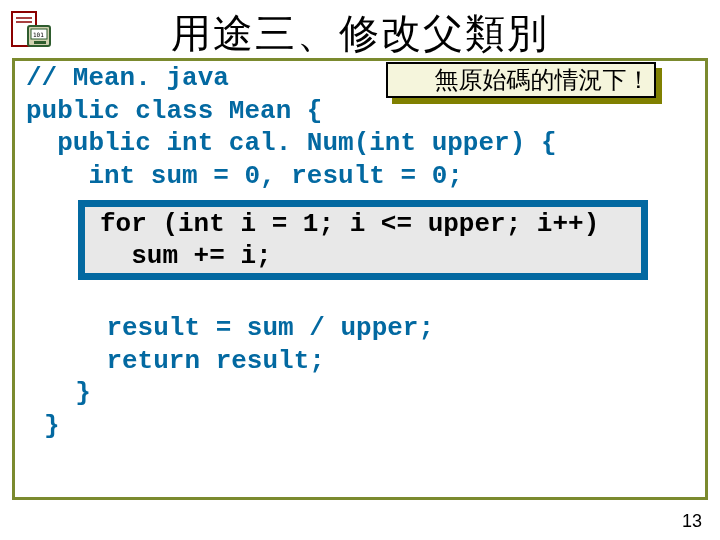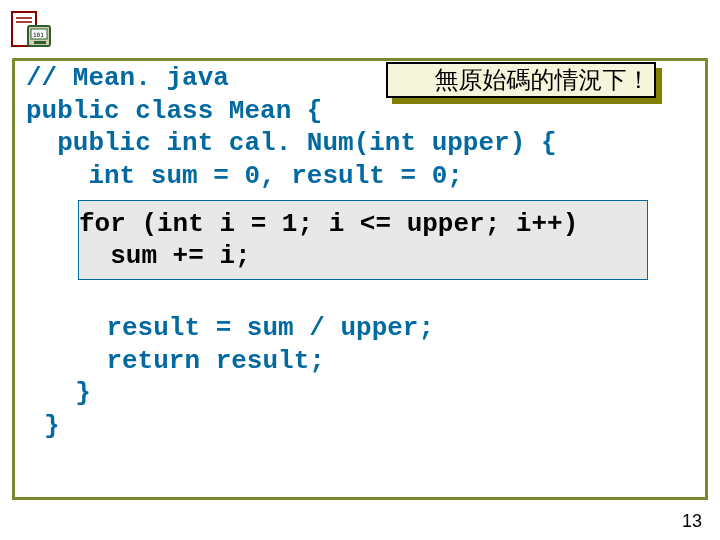--- a/index.html
+++ b/index.html
@@ -77,24 +77,24 @@
     line-height: 1.25;
     white-space: pre;
   }
   .highlight-box {
     position: absolute;
     top: 200px;
     left: 78px;
     width: 570px;
     height: 80px;
     background: #e8e8e8;
-    border: 1px solid #0369a1;
+    border: 7px solid #0369a1;
     display: flex;
     align-items: center;
-    padding-left: 0;
+    padding-left: 15px;
   }
   .highlight-code {
     font-family: "Courier New", monospace;
     font-size: 26px;
     font-weight: bold;
     color: #000;
     line-height: 1.25;
     white-space: pre;
   }
   .code-block-1 {
@@ -127,20 +127,21 @@
       <rect x="2" y="4" width="24" height="34" fill="#fff" stroke="#8b0000" stroke-width="2"></rect>
       <line x1="6" y1="10" x2="22" y2="10" stroke="#8b0000" stroke-width="1.5"></line>
       <line x1="6" y1="14" x2="22" y2="14" stroke="#8b0000" stroke-width="1.5"></line>
       <rect x="18" y="18" width="22" height="20" rx="2" fill="#d0d0b0" stroke="#2e5c2e" stroke-width="2"></rect>
       <rect x="21" y="21" width="16" height="10" fill="#fff" stroke="#2e5c2e" stroke-width="1"></rect>
       <text x="23" y="29" font-size="6" fill="#000" font-family="monospace">101</text>
       <rect x="24" y="33" width="12" height="3" fill="#2e5c2e"></rect>
     </svg>
   </div>
 
+  <div class="title">用途三、修改父類別</div>
 
   <div class="content-box"></div>
 
   <div class="callout-shadow"></div>
   <div class="callout">
     <span>無原始碼的情況下！</span>
   </div>
 
   <div class="code-block-1">
     <div class="code">// Mean. java

